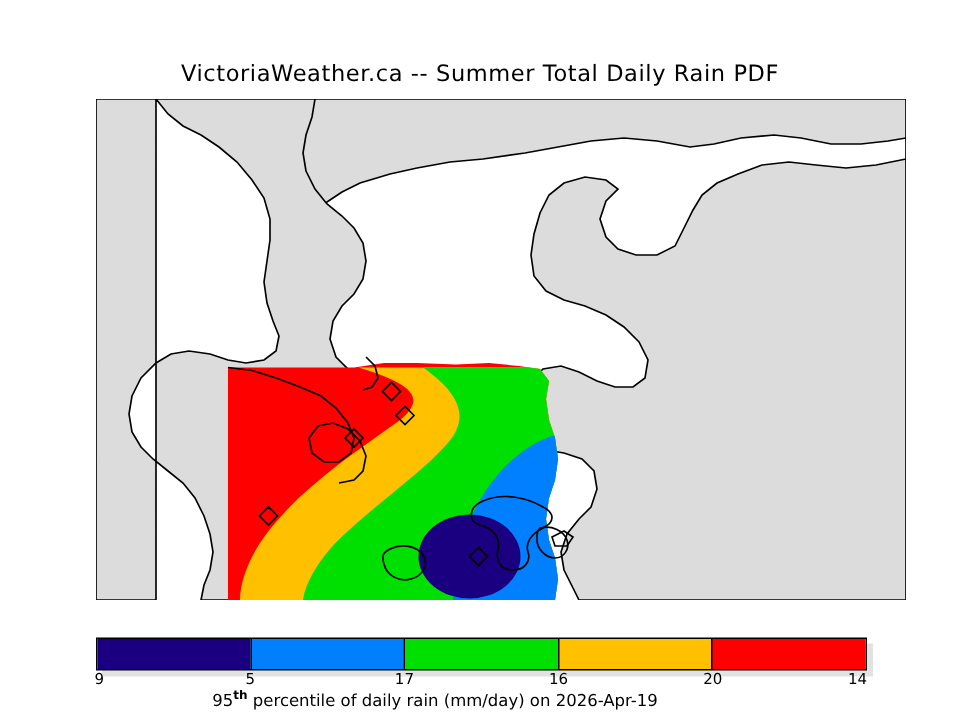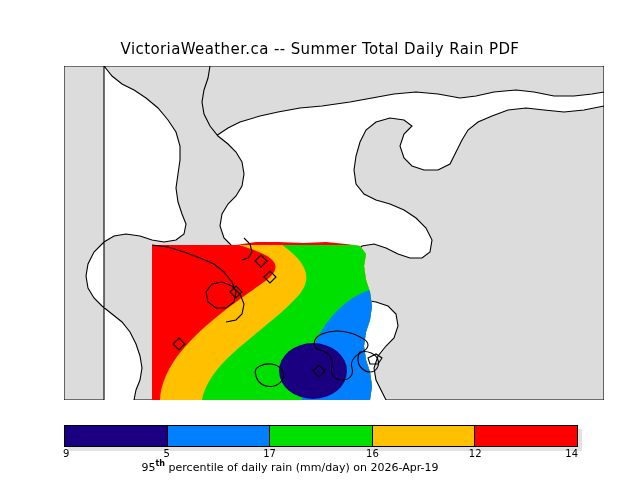--- a/index.html
+++ b/index.html
@@ -166,18 +166,18 @@
     <div class="cbar-cell" style="background:#00e000"></div>
     <div class="cbar-cell" style="background:#ffc000"></div>
     <div class="cbar-cell" style="background:#ff0000"></div>
   </div>
 
   <div class="cbar-ticks">
     <span class="tick first" style="left:0%">9</span>
     <span class="tick" style="left:20%">5</span>
     <span class="tick" style="left:40%">17</span>
     <span class="tick" style="left:60%">16</span>
-    <span class="tick" style="left:80%">12</span>
+    <span class="tick" style="left:80%">20</span>
     <span class="tick last" style="left:100%">14</span>
   </div>
 
   <div class="caption"><span>95</span><sup>th</sup><span> percentile of daily rain (mm/day) on 2026-Apr-19</span></div>
 </div>
 
 </body></html>

